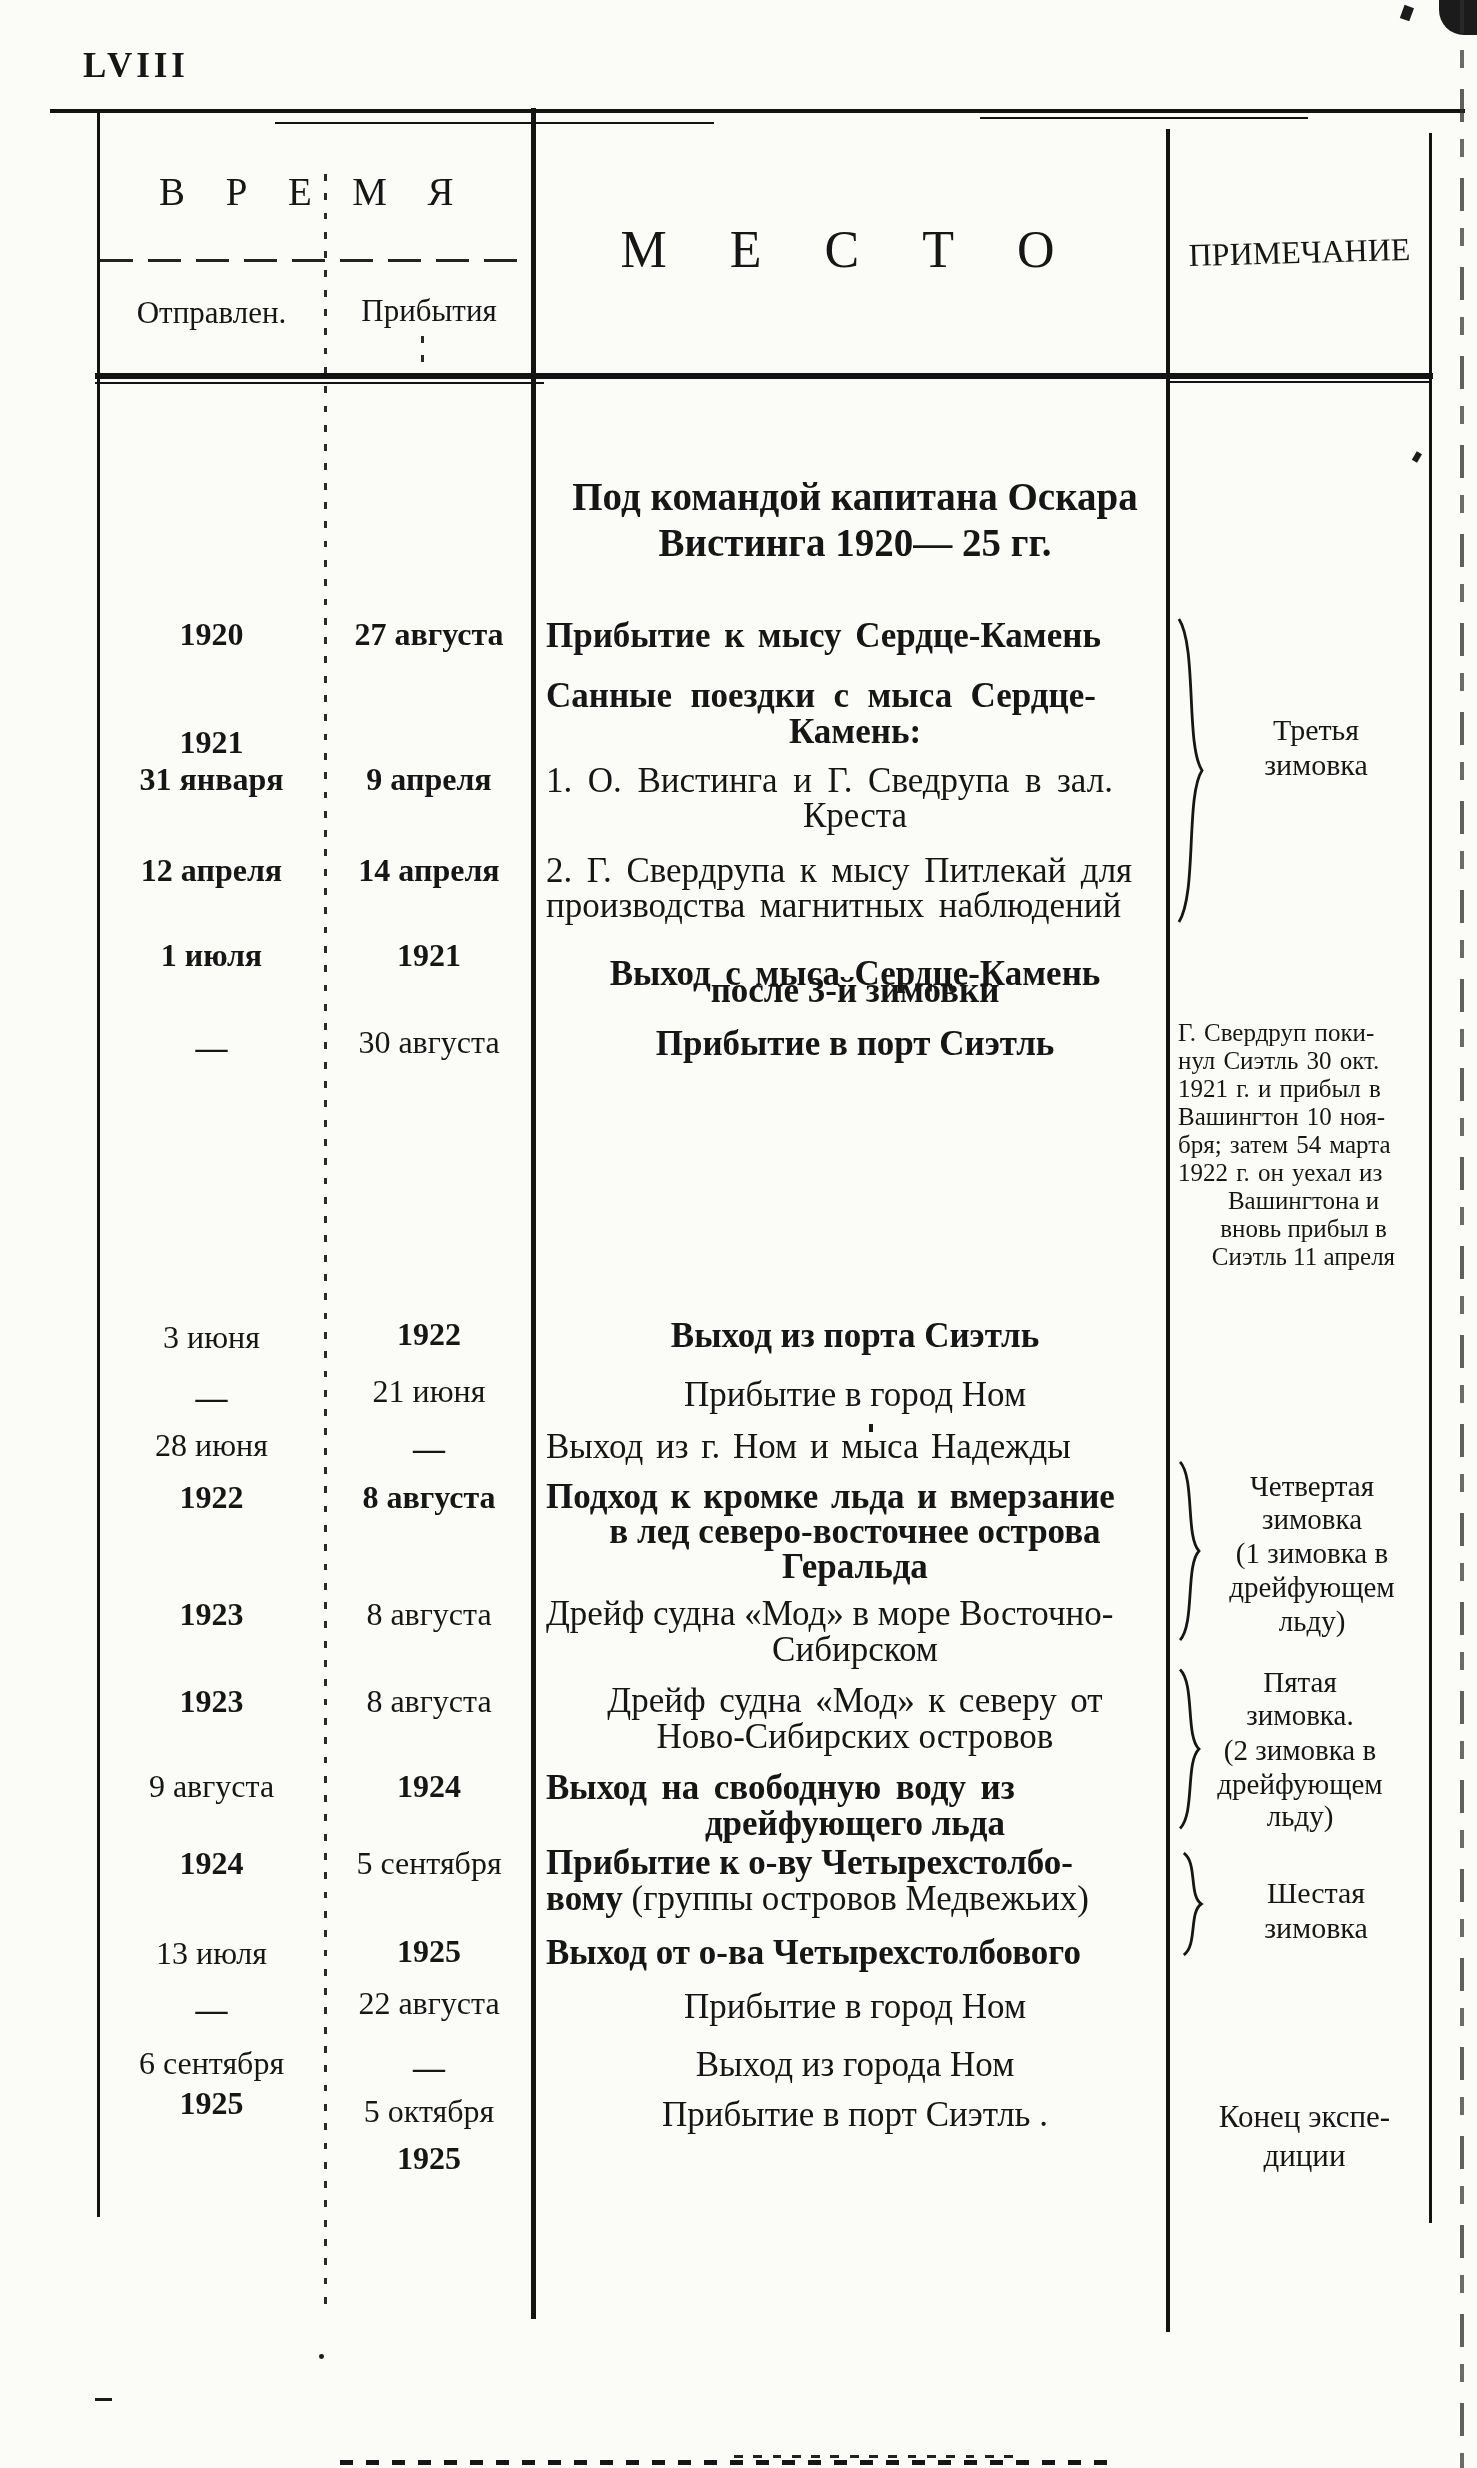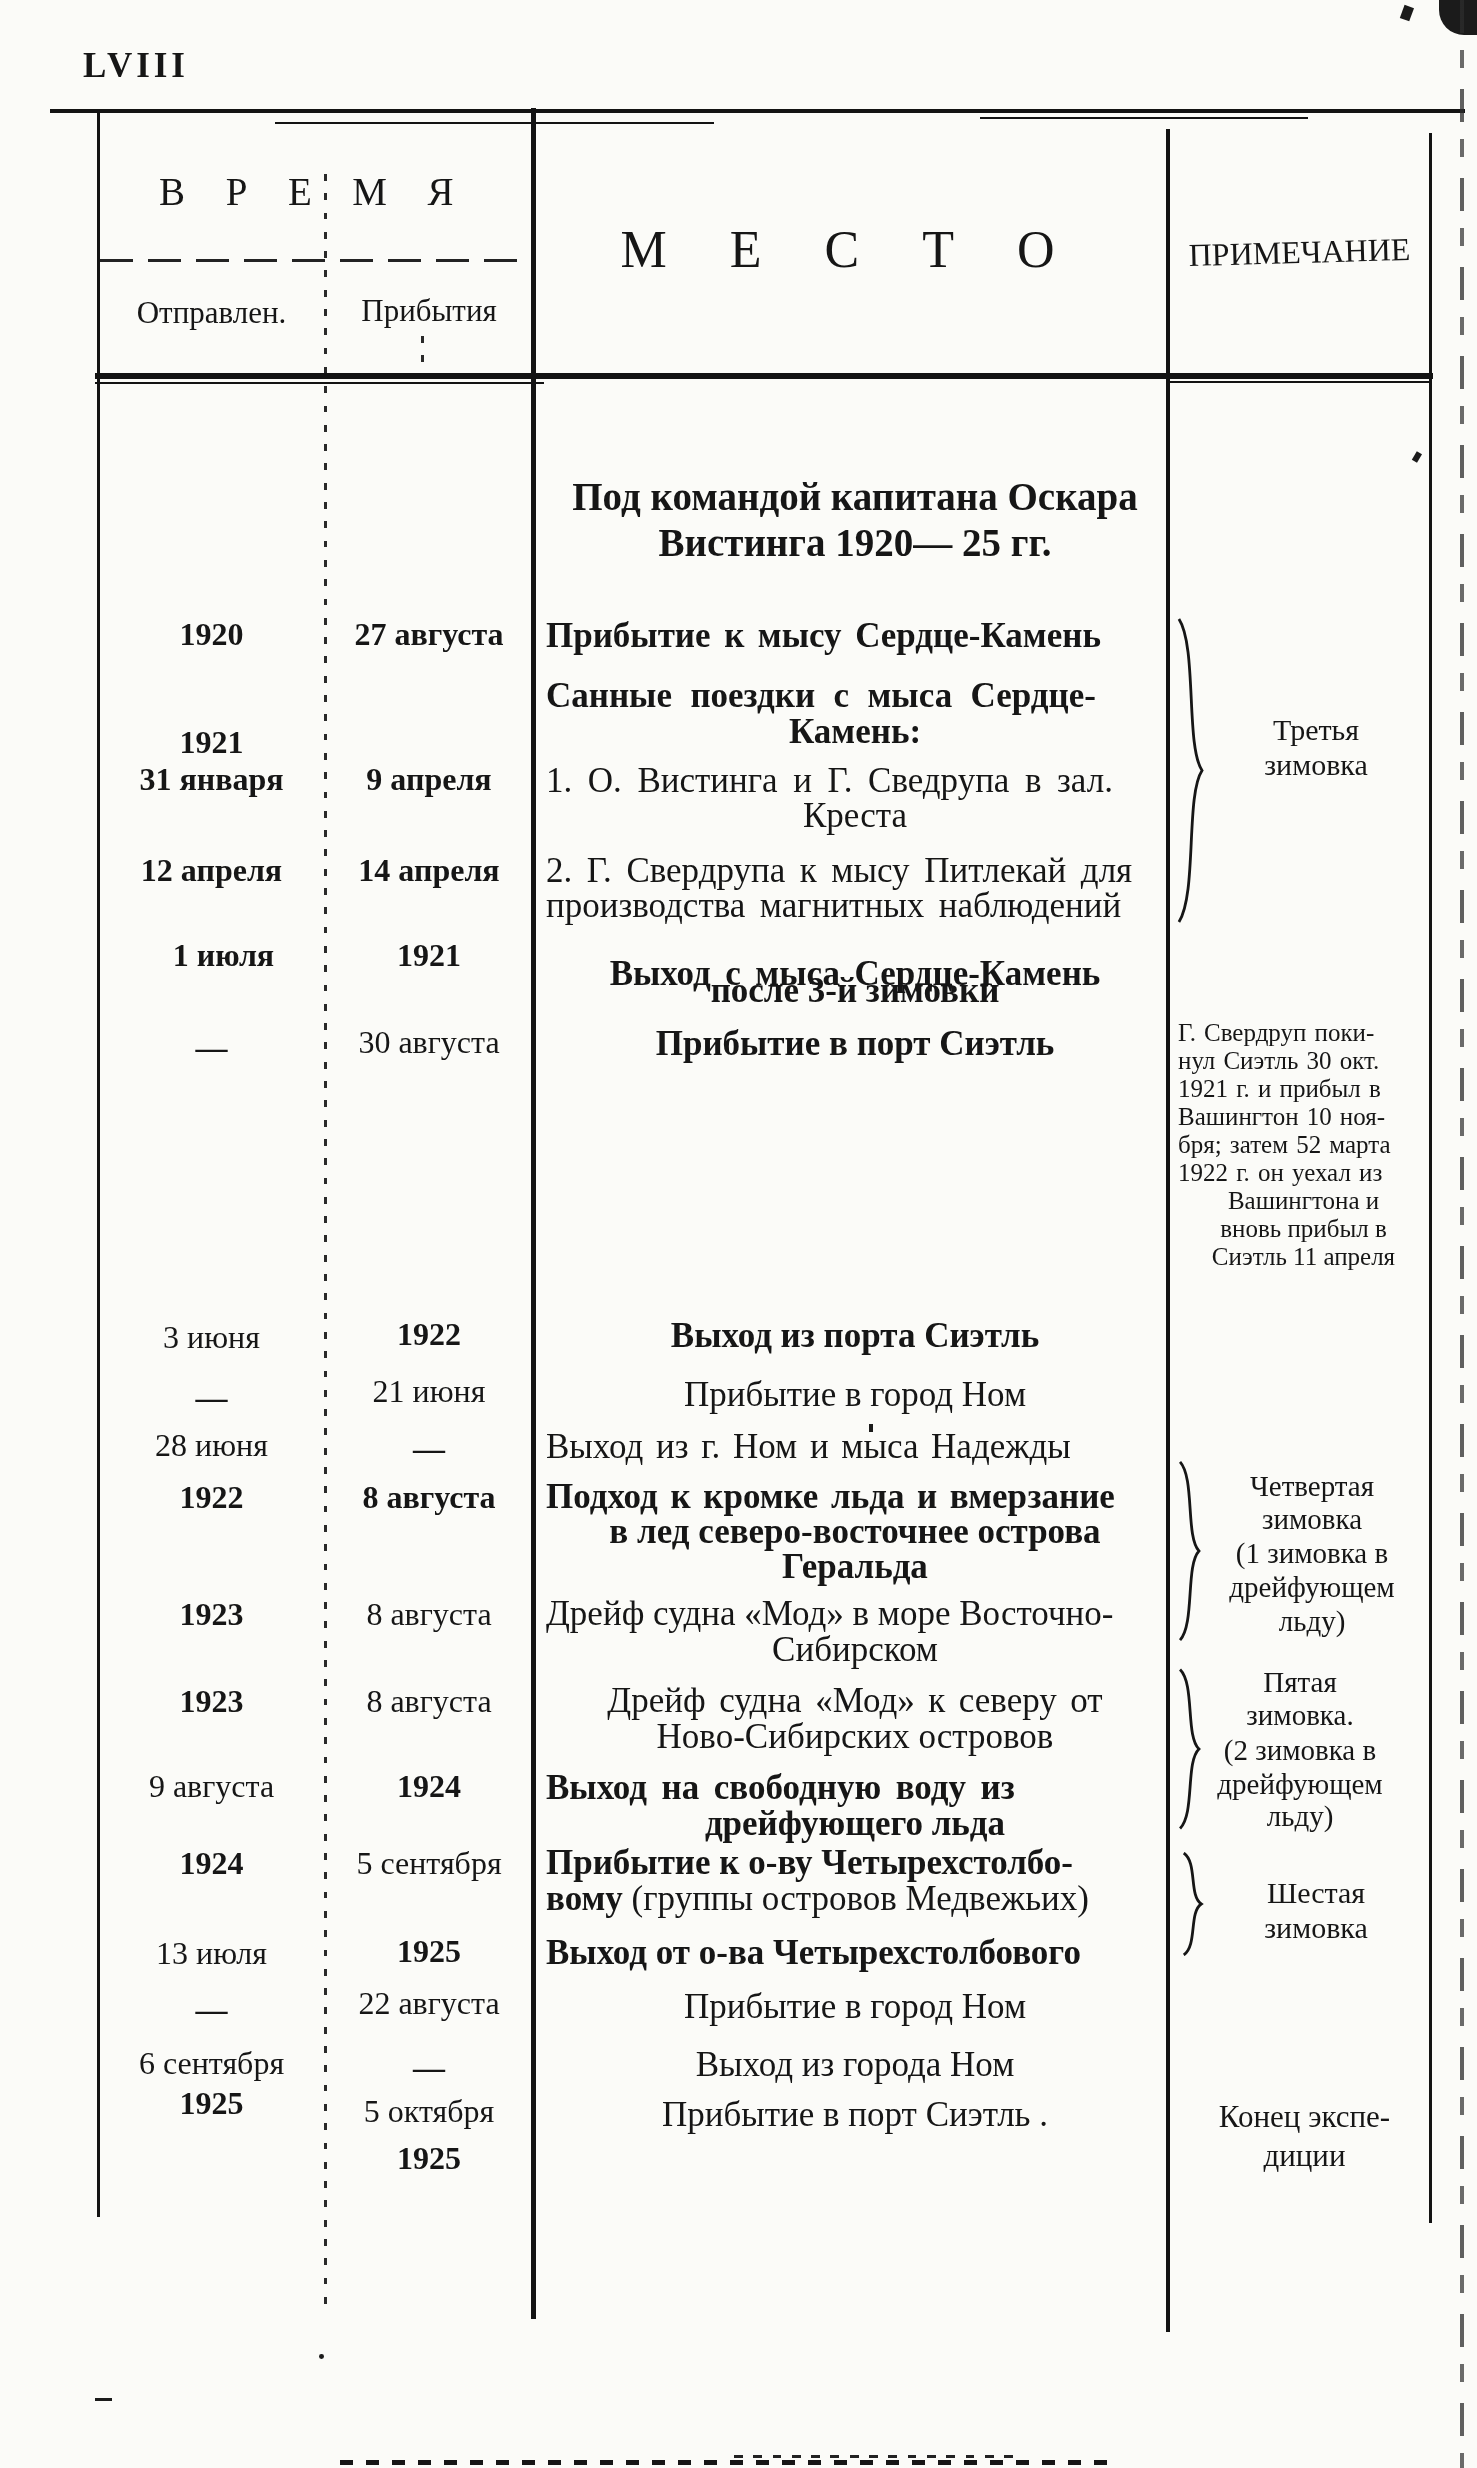--- a/index.html
+++ b/index.html
@@ -73,21 +73,21 @@
   <div class="dep" style="top:763px;">31 января</div>
   <div class="arr" style="top:763px;">9 апреля</div>
   <div class="place" style="top:763px;word-spacing:6.8px;">1. О. Вистинга и Г. Сведрупа в зал.</div>
   <div class="place c" style="top:798px;">Креста</div>
 
   <div class="dep" style="top:854px;">12 апреля</div>
   <div class="arr" style="top:854px;">14 апреля</div>
   <div class="place" style="top:853px;word-spacing:5.8px;">2. Г. Свердрупа к мысу Питлекай для</div>
   <div class="place" style="top:888px;word-spacing:5.8px;">производства магнитных наблюдений</div>
 
-  <div class="dep" style="top:939px;padding-left:12px;">1 июля</div>
+  <div class="dep" style="top:939px;">1 июля</div>
   <div class="arr" style="top:939px;">1921</div>
   <div class="place b c" style="top:956px;word-spacing:5.8px;">Выход с мыса Сердце-Камень</div>
   <div class="place b c" style="top:973px;">после 3-й зимовки</div>
 
   <div class="dep" style="top:1031px;">—</div>
   <div class="arr" style="top:1026px;font-weight:normal;">30 августа</div>
   <div class="place b c" style="top:1026px;">Прибытие в порт Сиэтль</div>
 
   <div class="dep" style="top:1321px;font-weight:normal;">3 июня</div>
   <div class="arr" style="top:1318px;">1922</div>
@@ -150,21 +150,21 @@
   <div class="noteblk" style="left:1205px;top:712px;width:222px;font-size:30px;">
     <div>Третья</div>
     <div>зимовка</div>
   </div>
 
   <div class="noteblk small-note" style="left:1178px;top:1019px;width:251px;font-size:25px;">
     <div>Г. Свердруп поки-</div>
     <div>нул Сиэтль 30 окт.</div>
     <div>1921 г. и прибыл в</div>
     <div>Вашингтон 10 ноя-</div>
-    <div>бря; затем 52 марта</div>
+    <div>бря; затем 54 марта</div>
     <div>1922 г. он уехал из</div>
     <div class="cn">Вашингтона и</div>
     <div class="cn">вновь прибыл в</div>
     <div class="cn">Сиэтль 11 апреля</div>
   </div>
 
   <svg class="brace" style="left:1176px;top:1460px;width:27px;height:182px;" viewBox="0 0 20 100" preserveAspectRatio="none">
     <path d="M3,1 C14,10 7,42 17,50 C7,58 14,90 3,99" fill="none" stroke="#161616" stroke-width="2.8" vector-effect="non-scaling-stroke"></path>
   </svg>
   <div class="noteblk" style="left:1193px;top:1470px;width:238px;font-size:29px;">

